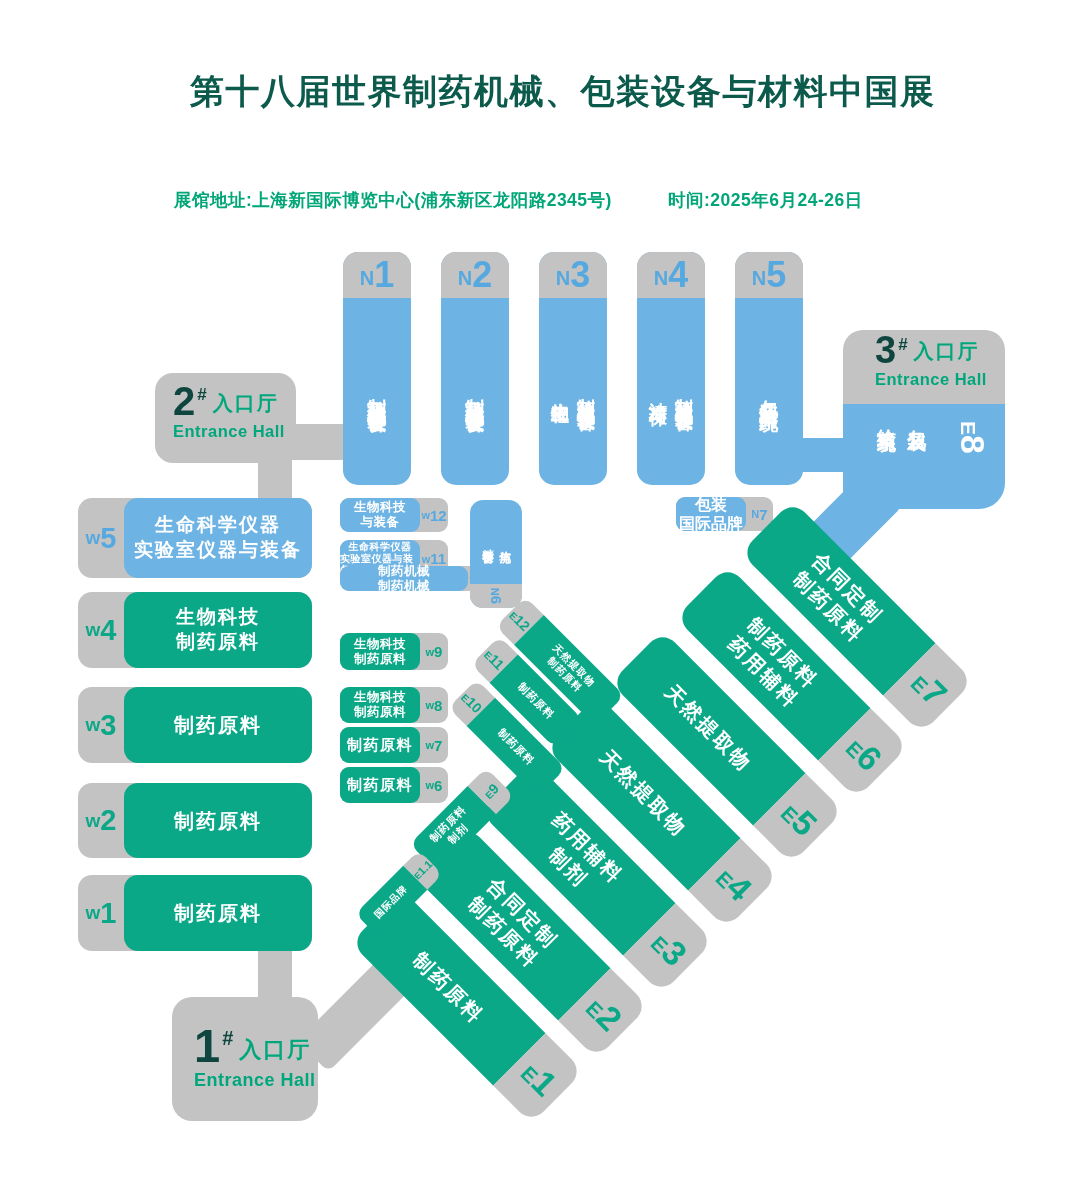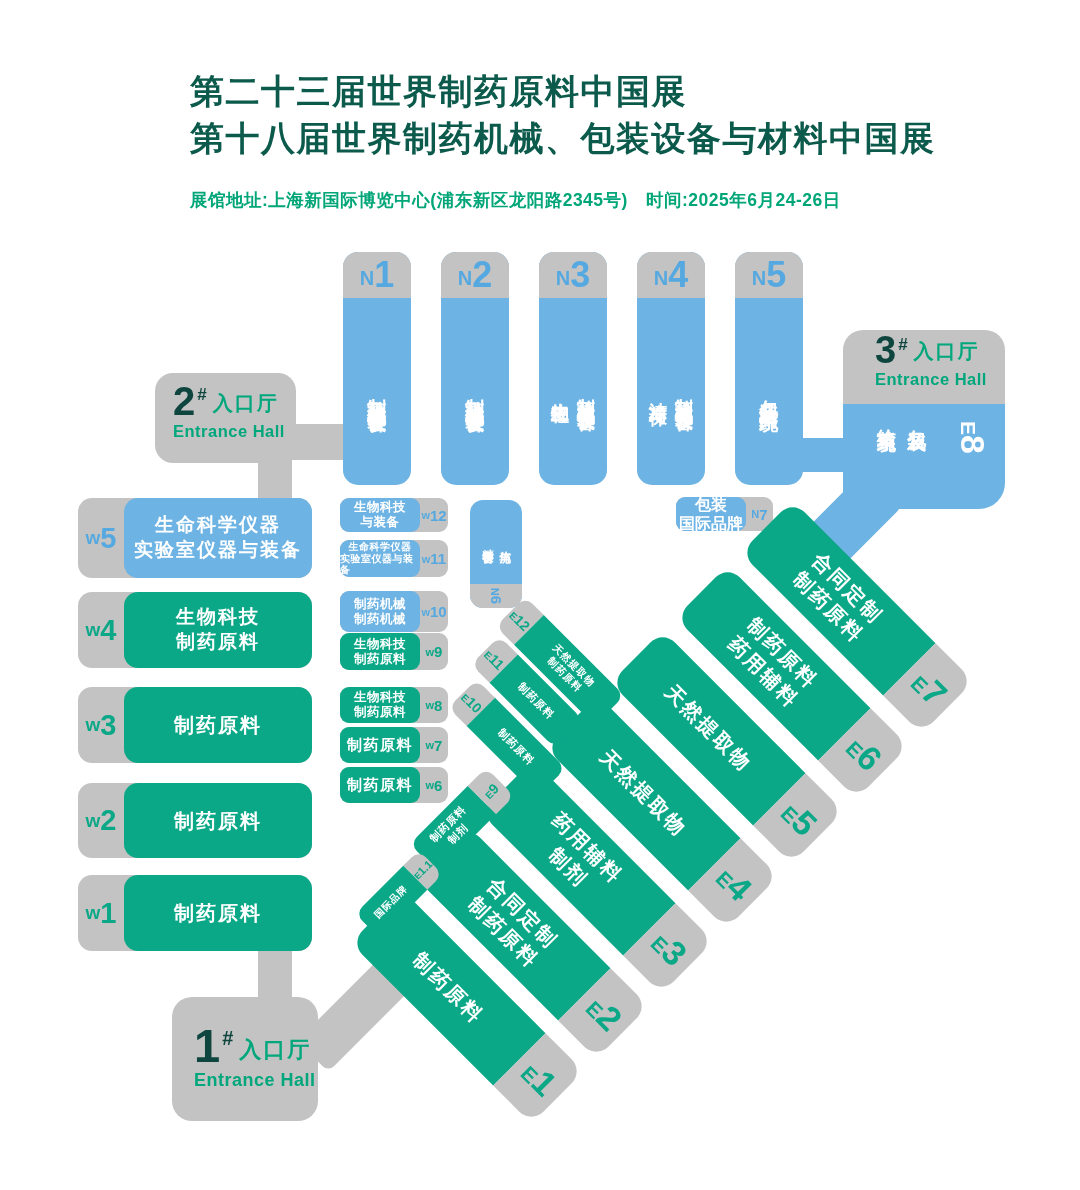--- a/index.html
+++ b/index.html
@@ -3,21 +3,21 @@
 <meta charset="utf-8">
 <style>
   html,body{margin:0;padding:0;background:#fff;}
   #canvas{position:relative;width:1080px;height:1190px;background:#ffffff;overflow:hidden;
           font-family:"Liberation Sans","DejaVu Sans",sans-serif;font-weight:700;}
   .abs{position:absolute;}
 
   
   .title{position:absolute;left:190px;top:68px;font-size:34px;line-height:1.38;letter-spacing:1.5px;
          color:#0b5a4b;font-weight:800;}
-  .subtitle{position:absolute;left:190px;top:188px;font-size:17.5px;color:#00a678;display:flex;gap:18px;
+  .subtitle{position:absolute;left:174px;top:188px;font-size:17.5px;color:#00a678;display:flex;gap:56px;
             letter-spacing:0.5px;}
 
   
   .gray{background:#c3c3c3;}
   .blue{background:#6db3e3;}
   .green{background:#0ba888;}
 
   
   .nhall{position:absolute;top:252px;width:68px;height:233px;background:#6db3e3;border-radius:15px;}
   .nhead{height:46px;background:#c3c3c3;border-radius:15px 15px 0 0;display:flex;align-items:center;
@@ -98,21 +98,20 @@
           flex-direction:column;align-items:center;justify-content:center;color:#fff;}
   .n7line{font-size:16px;line-height:1.2;}
   .n7tab{position:absolute;right:0;top:0;bottom:0;width:27px;display:flex;align-items:center;justify-content:center;color:#55a9e0;}
 </style>
 </head>
 <body>
 
 <div id="canvas">
 
   <div class="title">
-    <div>第二十三届世界制药原料中国展</div>
     <div>第十八届世界制药机械、包装设备与材料中国展</div>
   </div>
   <div class="subtitle">
     <span>展馆地址:上海新国际博览中心(浦东新区龙阳路2345号)</span>
     <span>时间:2025年6月24-26日</span>
   </div>
 
   <div class="abs gray" style="left:292px;top:424px;width:54px;height:36px;"></div>
   <div class="abs gray" style="left:258px;top:453px;width:34px;height:48px;"></div>
   <div class="abs gray" style="left:258px;top:950px;width:34px;height:50px;"></div>
@@ -253,21 +252,21 @@
   <div class="mbox" style="top:540px;height:37px;">
     <div class="mbody blue">
         <div class="mline sm">生命科学仪器</div>
         <div class="mline sm">实验室仪器与装备</div>
       </div>
     <div class="mtab" style="color:#55a9e0;">
         <span class="mlet">w</span>
         <span class="mnum">11</span>
       </div>
   </div>
-  <div class="mbox" style="top:591px;height:41px;">
+  <div class="mbox" style="top:566px;height:25px;padding-left:48px;">
     <div class="mbody blue">
         <div class="mline">制药机械</div>
         <div class="mline">制药机械</div>
       </div>
     <div class="mtab" style="color:#55a9e0;">
         <span class="mlet">w</span>
         <span class="mnum">10</span>
       </div>
   </div>
   <div class="mbox" style="top:633px;height:37px;">

